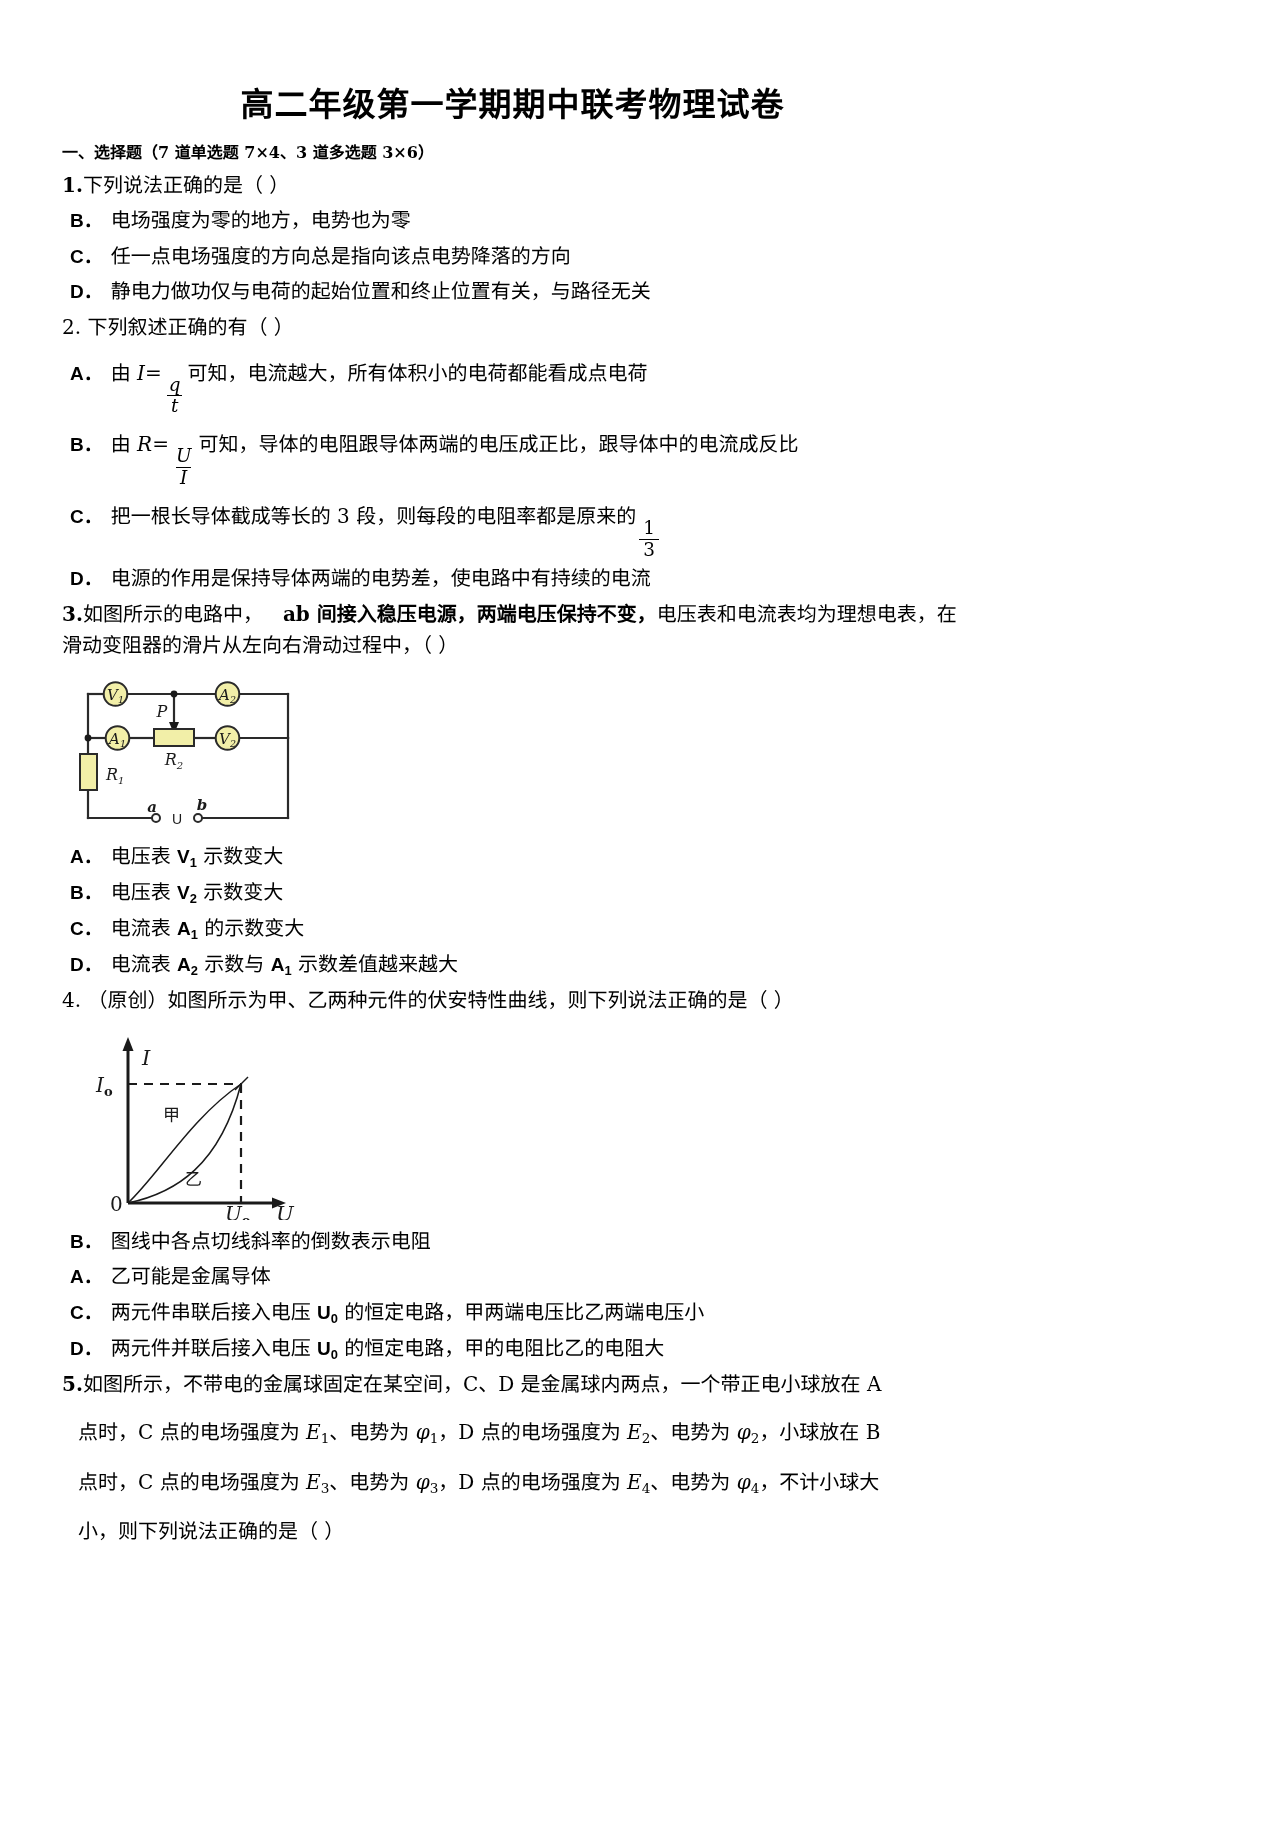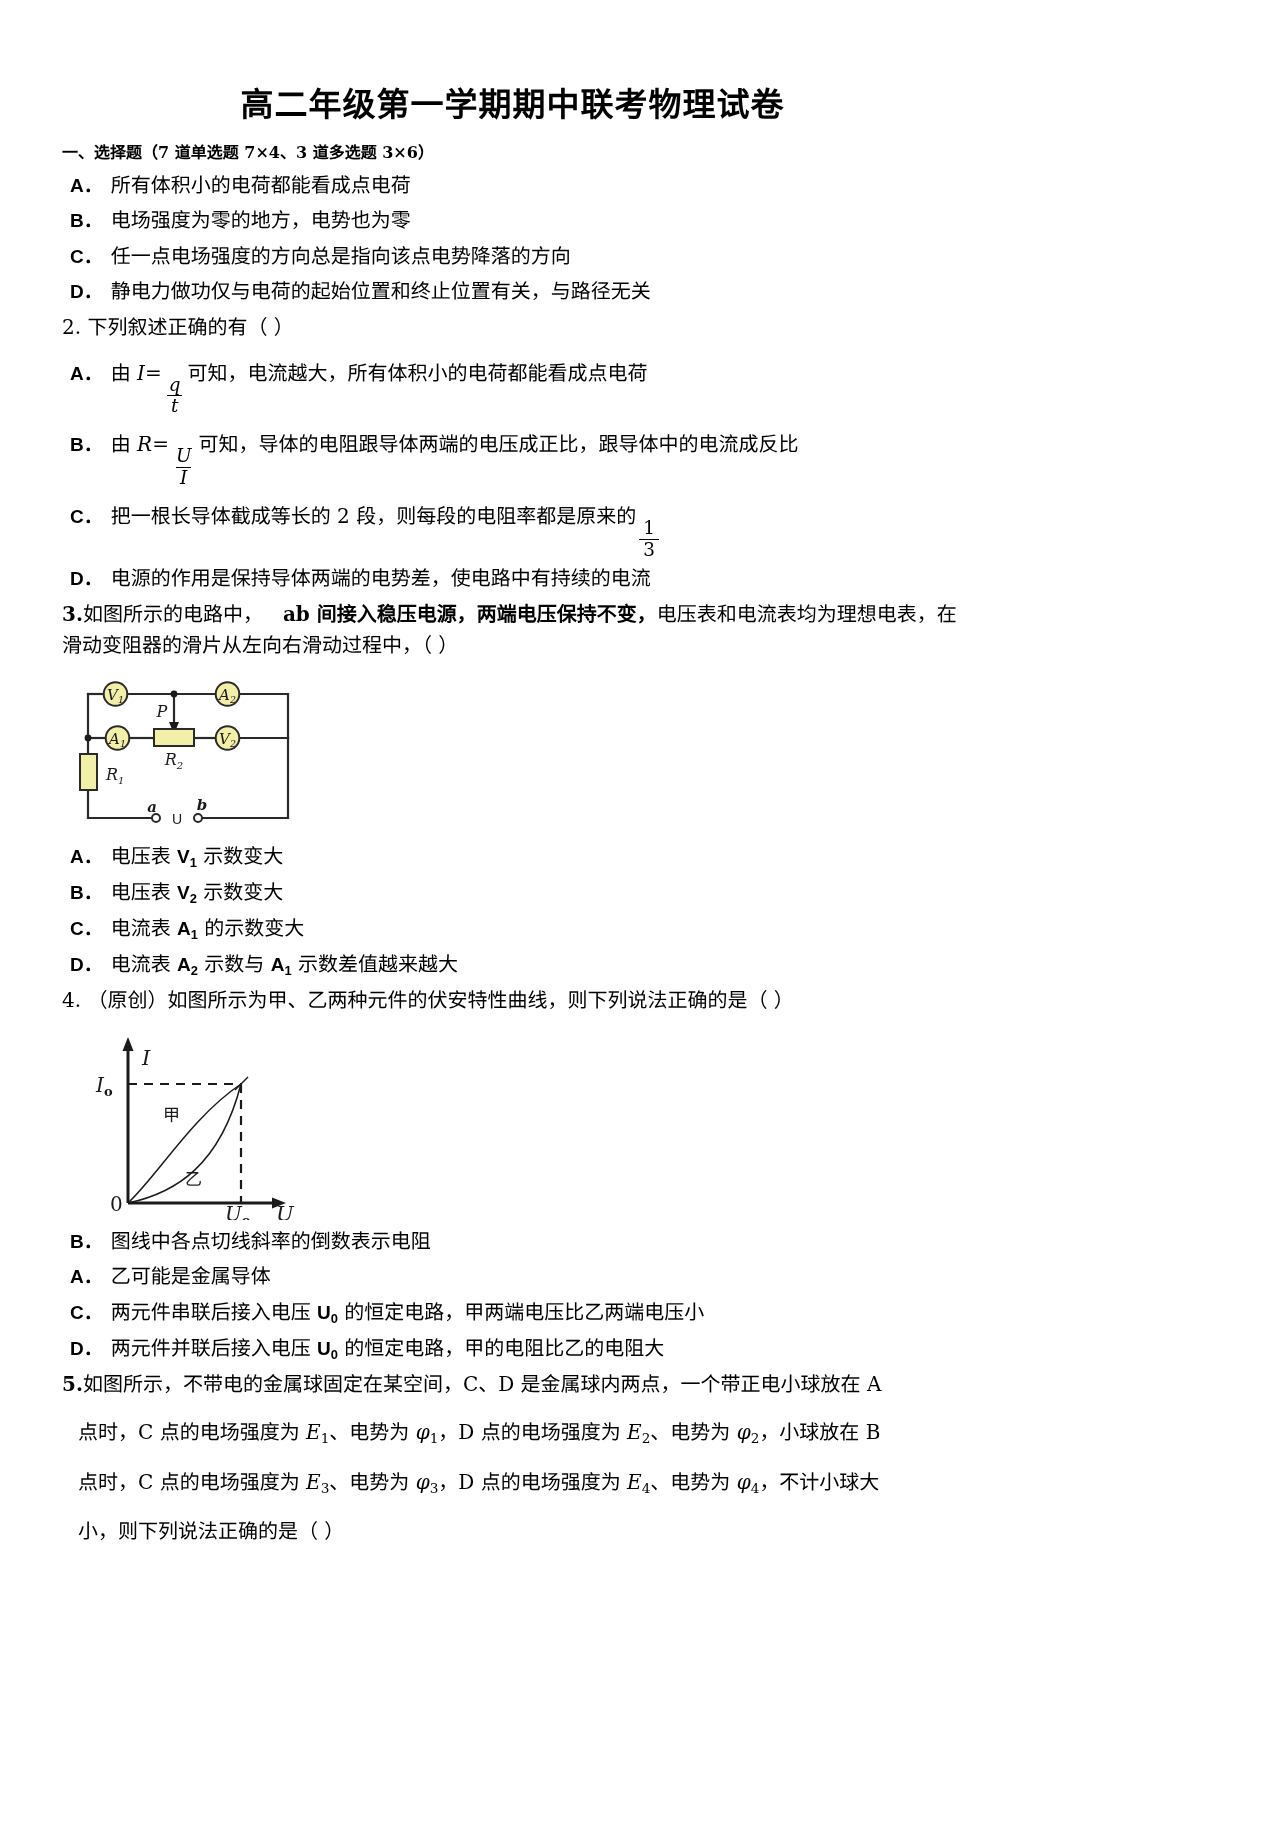--- a/index.html
+++ b/index.html
@@ -116,22 +116,22 @@
 </style>
 </head>
 <body>
 
 <div class="page">
 
   <h1 class="doc-title">高二年级第一学期期中联考物理试卷</h1>
 
   <div class="section-head">一、选择题（7 道单选题 7×4、3 道多选题 3×6）</div>
 
-  <div class="opt">
-    <span class="lbl">A．</span><span>所有体积小的电荷都能看成点电荷</span>
+  <div class="q-line">
+    <span class="q-num">1.</span><span>下列说法正确的是（        ）</span>
   </div>
   <div class="opt">
     <span class="lbl">B．</span><span>电场强度为零的地方，电势也为零</span>
   </div>
   <div class="opt">
     <span class="lbl">C．</span><span>任一点电场强度的方向总是指向该点电势降落的方向</span>
   </div>
   <div class="opt">
     <span class="lbl">D．</span><span>静电力做功仅与电荷的起始位置和终止位置有关，与路径无关</span>
   </div>
@@ -151,21 +151,21 @@
 
   <div class="opt eqline">
     <span class="lbl">B．</span><span>由</span>
     <span class="mi">R</span><span>=</span><span class="frac">
         <span class="num mi">U</span>
         <span class="den mi">I</span>
       </span><span>可知，导体的电阻跟导体两端的电压成正比，跟导体中的电流成反比</span>
   </div>
 
   <div class="opt eqline">
-    <span class="lbl">C．</span><span>把一根长导体截成等长的 2 段，则每段的电阻率都是原来的</span><span class="frac">
+    <span class="lbl">C．</span><span>把一根长导体截成等长的 3 段，则每段的电阻率都是原来的</span><span class="frac">
         <span class="num">1</span>
         <span class="den">3</span>
       </span>
   </div>
 
   <div class="opt">
     <span class="lbl">D．</span><span>电源的作用是保持导体两端的电势差，使电路中有持续的电流</span>
   </div>
 
   <div class="q-line">

